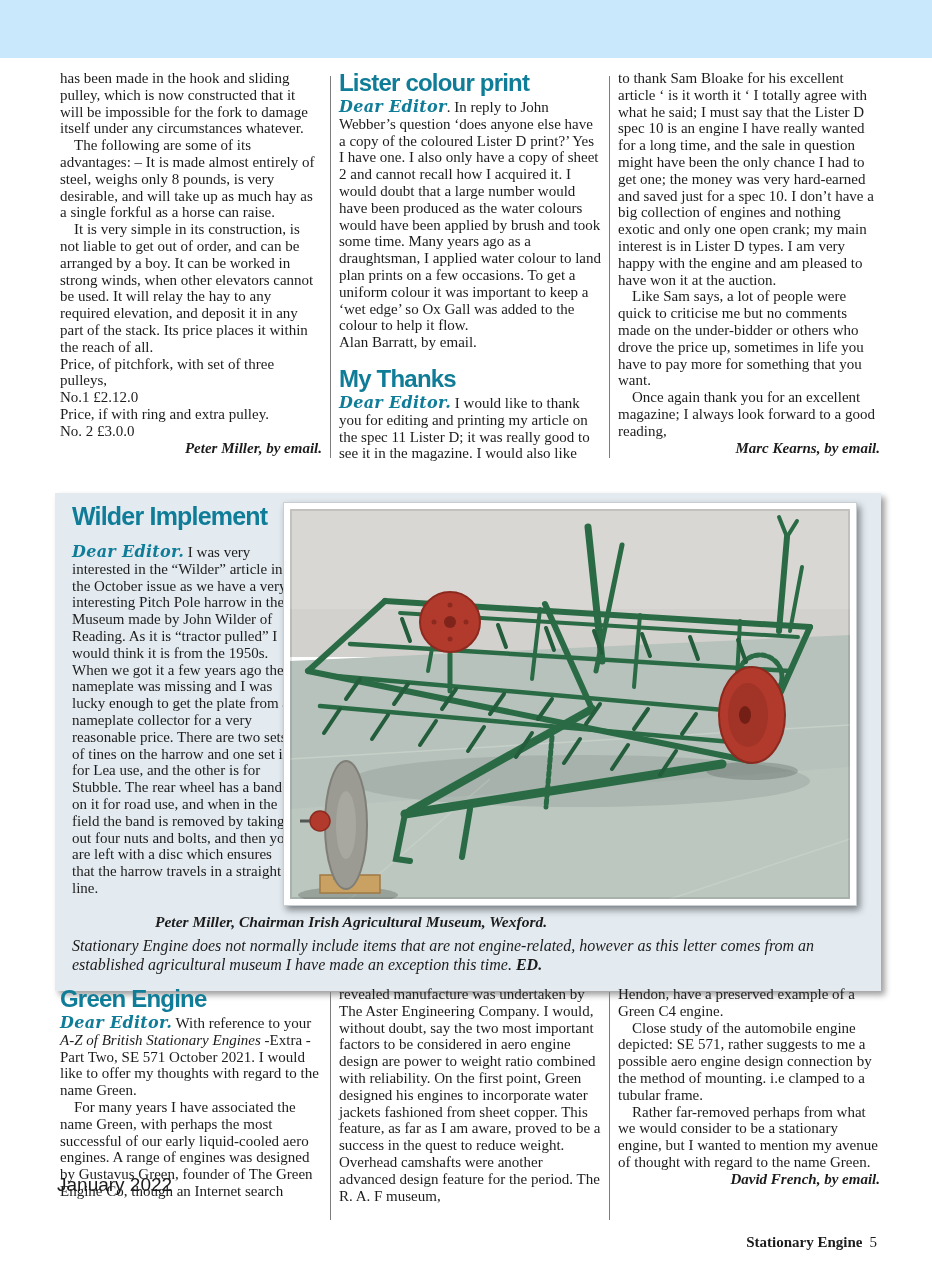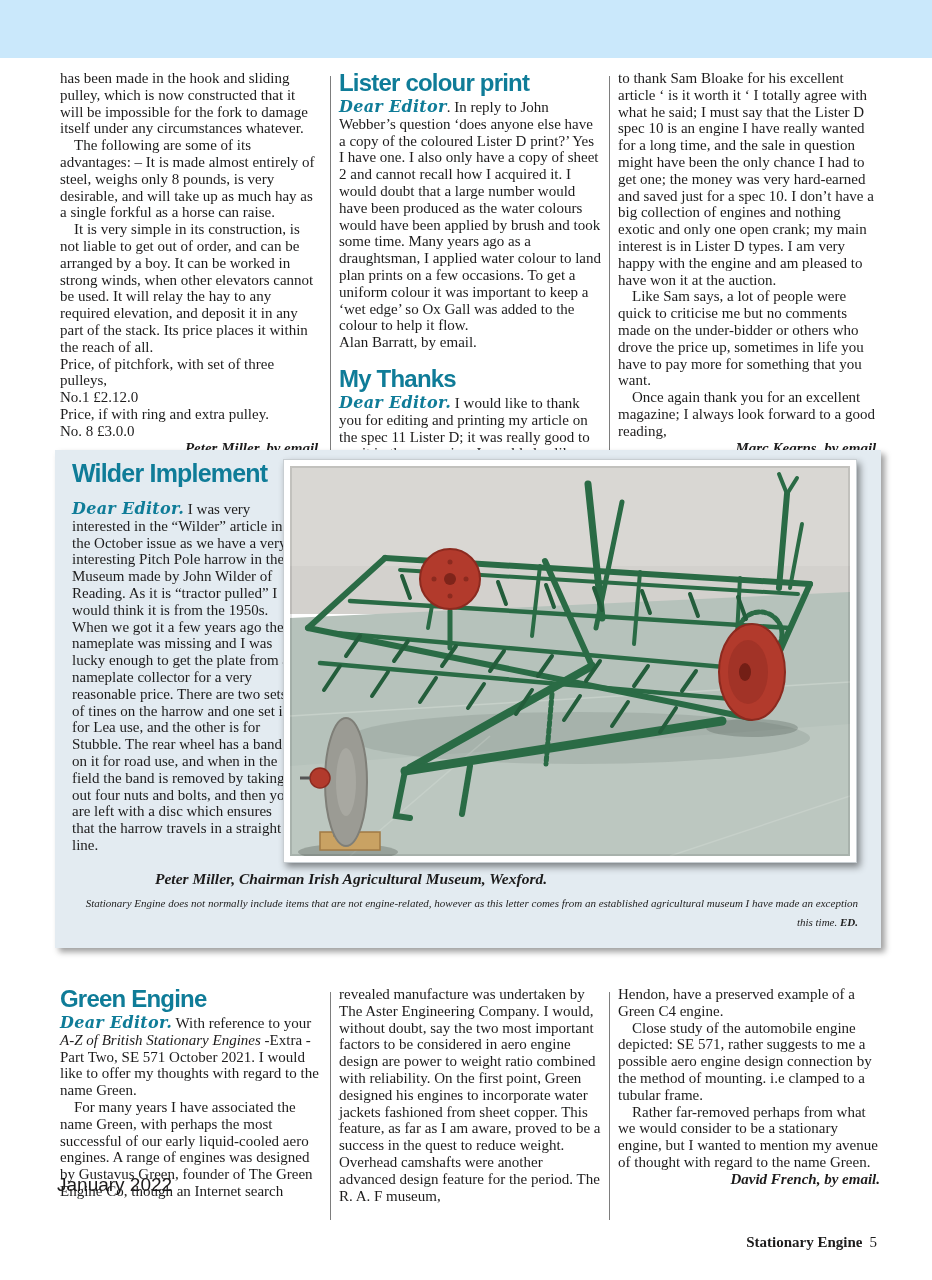--- a/index.html
+++ b/index.html
@@ -22,36 +22,36 @@
   }
   .dear{
     font-family:"DejaVu Serif", serif;font-style:italic;font-weight:700;
     color:#0f7c98;font-size:16px;letter-spacing:0.3px;
   }
   .sig{font-weight:700;font-style:italic;text-align:right;margin-top:2px;}
   .plain-sig{margin:0;}
   .spacer16{height:15px;}
   
   .panel{
-    position:absolute;left:55px;top:450px;width:826px;height:498px;
+    position:absolute;left:55px;top:493px;width:826px;height:498px;
     background:#e3ebf1;box-shadow:4px 4px 6px rgba(0,0,0,0.38);
   }
   .panel-text{position:absolute;left:17px;top:10px;width:220px;font-size:15px;line-height:16.8px;}
   .panel-text .headline{font-size:25px;}
   .photo-frame{
     position:absolute;left:228px;top:9px;width:574px;height:404px;background:#ffffff;
     box-shadow:3px 4px 7px rgba(0,0,0,0.45);border:1px solid #c8ced2;box-sizing:border-box;padding:6px;
   }
   .photo-frame svg{display:block;}
   .caption{
     position:absolute;left:100px;top:420px;width:702px;text-align:left;
     font-weight:700;font-style:italic;font-size:15.5px;
   }
   .ednote{
-    position:absolute;left:17px;top:444px;width:786px;font-style:italic;font-size:11px;line-height:18.5px;text-align:right;
+    position:absolute;left:17px;top:444px;width:786px;font-style:italic;font-size:16px;line-height:18.5px;
   }
   .ednote b{font-style:italic;}
   
   .footer-left{
     position:absolute;left:57px;top:1174px;font-family:"Liberation Sans", sans-serif;font-size:19px;color:#1d1c1c;
   }
   .footer-right{
     position:absolute;right:55px;top:1234px;font-family:Liberation Serif, serif;font-size:15px;color:#1d1c1c;
   }
   .footer-right .mag{font-weight:700;}
@@ -65,21 +65,21 @@
 
 <div class="row row-top">
 
   <div class="col">
     <p>has been made in the hook and sliding pulley, which is now constructed that it will be impossible for the fork to damage itself under any circumstances whatever.</p>
     <p class="ind">The following are some of its advantages: – It is made almost entirely of steel, weighs only 8 pounds, is very desirable, and will take up as much hay as a single forkful as a horse can raise.</p>
     <p class="ind">It is very simple in its construction, is not liable to get out of order, and can be arranged by a boy. It can be worked in strong winds, when other elevators cannot be used. It will relay the hay to any required elevation, and deposit it in any part of the stack. Its price places it within the reach of all.</p>
     <p>Price, of pitchfork, with set of three pulleys,</p>
     <p>No.1 £2.12.0</p>
     <p>Price, if with ring and extra pulley.</p>
-    <p>No. 8 £3.0.0</p>
+    <p>No. 2 £3.0.0</p>
     <p class="sig">Peter Miller, by email.</p>
   </div>
 
   <div class="vdiv"></div>
 
   <div class="col">
     <h2 class="headline">Lister colour print</h2>
     <p><span class="dear">Dear Editor</span><span>. In reply to John Webber’s question ‘does anyone else have a copy of the coloured Lister D print?’ Yes I have one. I also only have a copy of sheet 2 and cannot recall how I acquired it. I would doubt that a large number would have been produced as the water colours would have been applied by brush and took some time. Many years ago as a draughtsman, I applied water colour to land plan prints on a few occasions. To get a uniform colour it was important to keep a ‘wet edge’ so Ox Gall was added to the colour to help it flow.</span></p>
     <p class="plain-sig">Alan Barratt, by email.</p>
     <div class="spacer16"></div>

